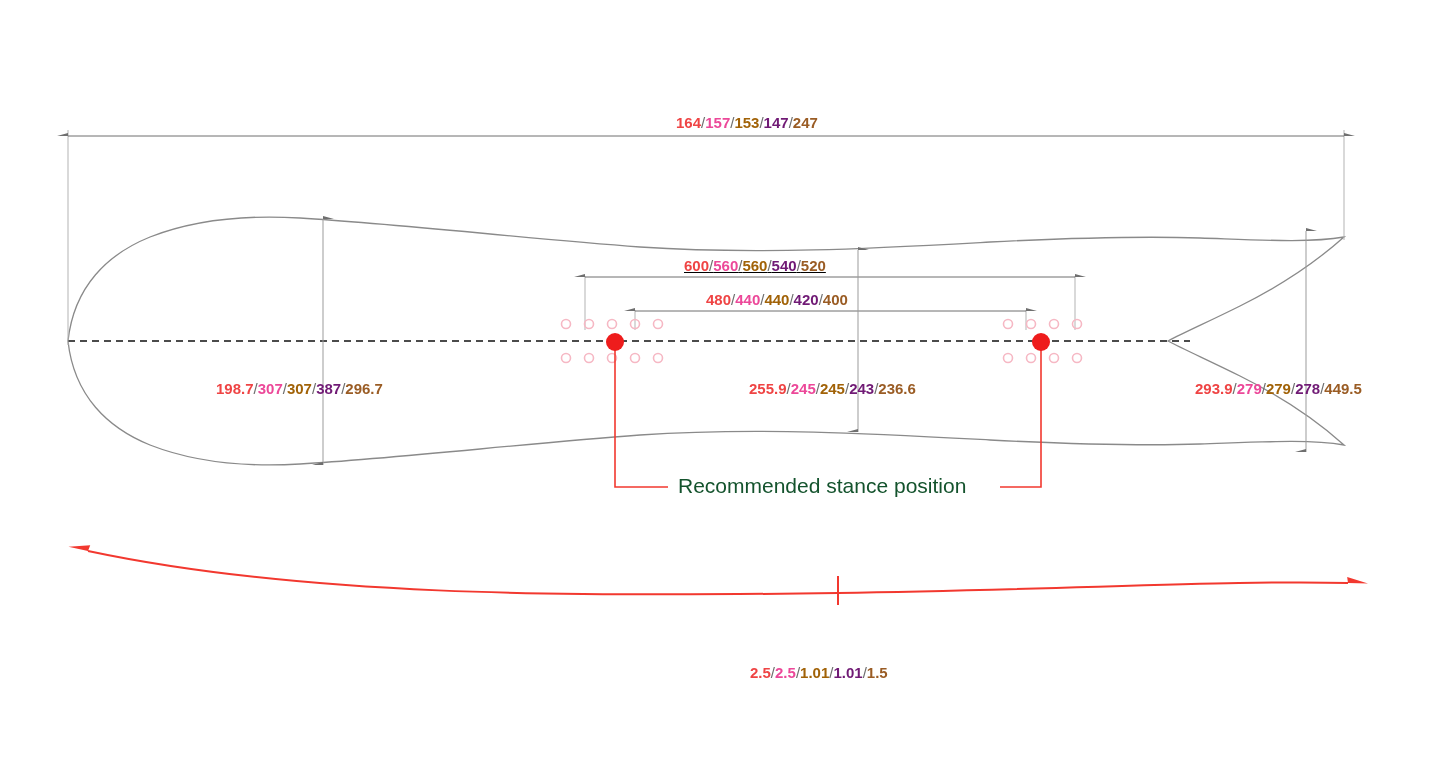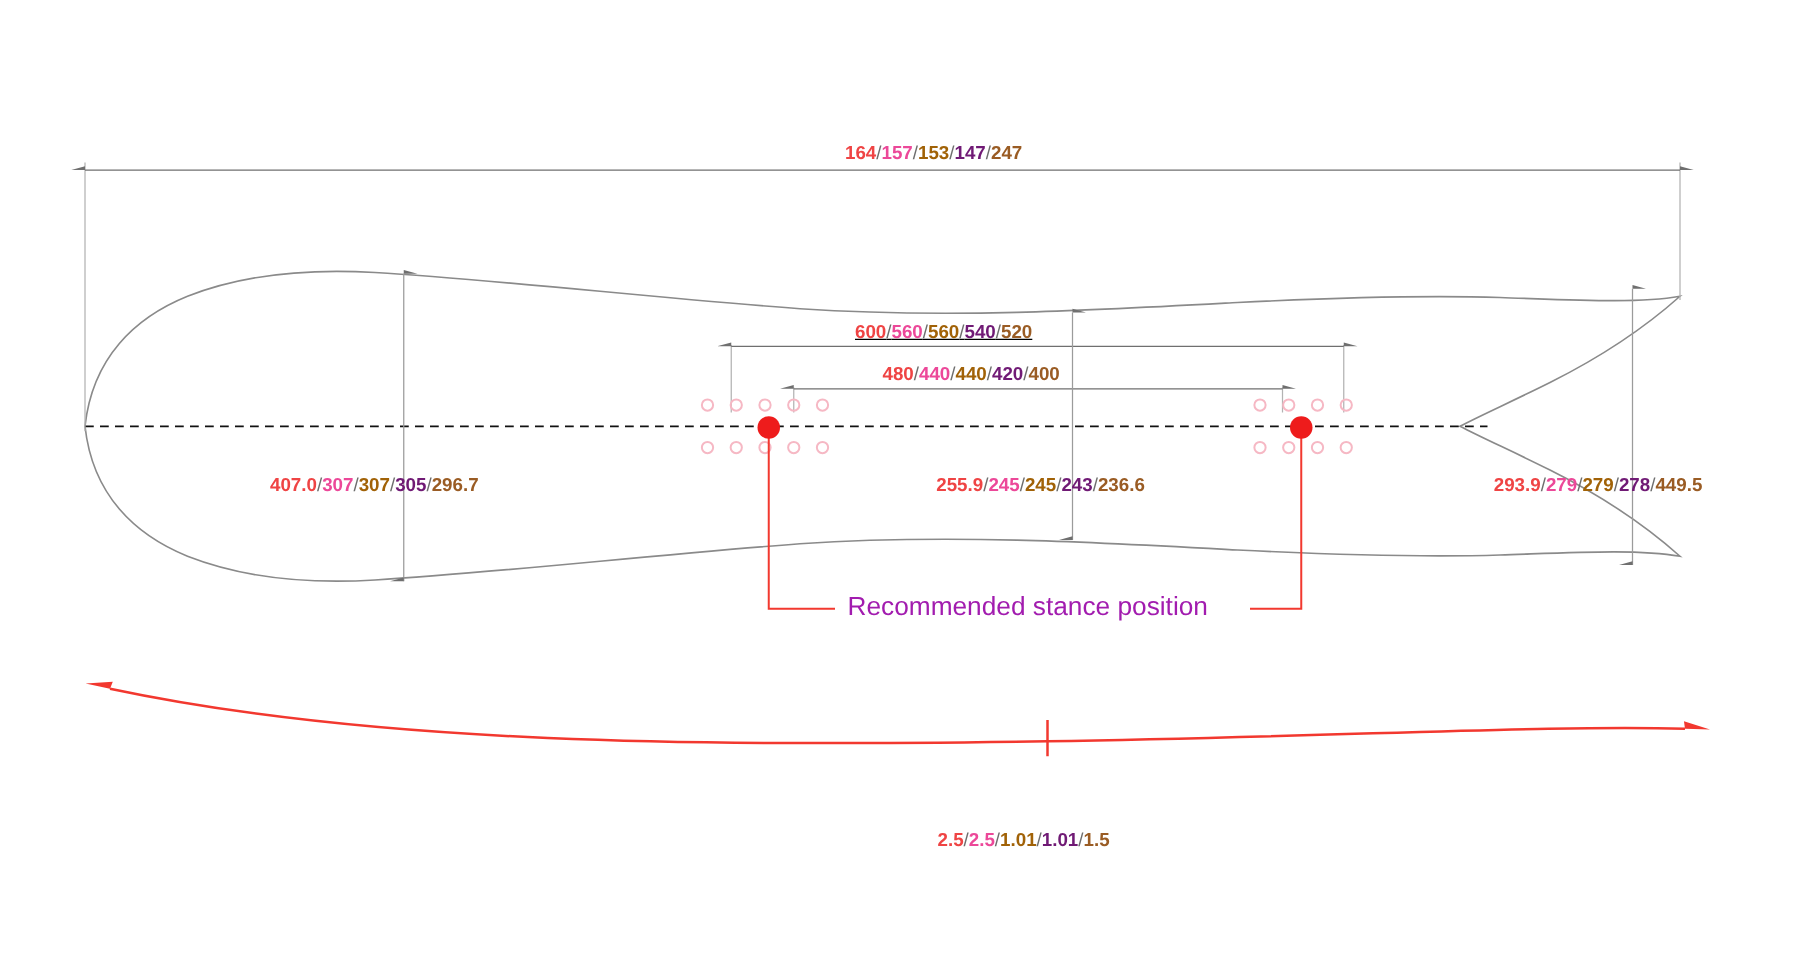--- a/index.html
+++ b/index.html
@@ -22,21 +22,21 @@
   }
   .dimtext .sep{color:#6d6d6d;font-weight:400;}
   .v1{color:#ef4444;}
   .v2{color:#ec4899;}
   .v3{color:#a16207;}
   .v4{color:#701a75;}
   .v5{color:#9a5c24;}
 
   .stance-label{
     position:absolute;
-    color:#a21caf;
+    color:#14532d;
     font-size:21px;
     font-weight:400;
     white-space:nowrap;
   }
 </style>
 </head>
 <body>
 
 <div id="stage">
 
@@ -160,21 +160,21 @@
 
   <div class="dimtext" style="left:684px;top:257px;text-decoration:underline;">
     <span class="v1">600</span><span class="sep">/</span><span class="v2">560</span><span class="sep">/</span><span class="v3">560</span><span class="sep">/</span><span class="v4">540</span><span class="sep">/</span><span class="v5">520</span>
   </div>
 
   <div class="dimtext" style="left:682px;top:291px;margin-left:24px;">
     <span class="v1">480</span><span class="sep">/</span><span class="v2">440</span><span class="sep">/</span><span class="v3">440</span><span class="sep">/</span><span class="v4">420</span><span class="sep">/</span><span class="v5">400</span>
   </div>
 
   <div class="dimtext" style="left:216px;top:380px;">
-    <span class="v1">407.0</span><span class="sep">/</span><span class="v2">307</span><span class="sep">/</span><span class="v3">307</span><span class="sep">/</span><span class="v4">305</span><span class="sep">/</span><span class="v5">296.7</span>
+    <span class="v1">198.7</span><span class="sep">/</span><span class="v2">307</span><span class="sep">/</span><span class="v3">307</span><span class="sep">/</span><span class="v4">387</span><span class="sep">/</span><span class="v5">296.7</span>
   </div>
 
   <div class="dimtext" style="left:749px;top:380px;">
     <span class="v1">255.9</span><span class="sep">/</span><span class="v2">245</span><span class="sep">/</span><span class="v3">245</span><span class="sep">/</span><span class="v4">243</span><span class="sep">/</span><span class="v5">236.6</span>
   </div>
 
   <div class="dimtext" style="left:1195px;top:380px;">
     <span class="v1">293.9</span><span class="sep">/</span><span class="v2">279</span><span class="sep">/</span><span class="v3">279</span><span class="sep">/</span><span class="v4">278</span><span class="sep">/</span><span class="v5">449.5</span>
   </div>
 

